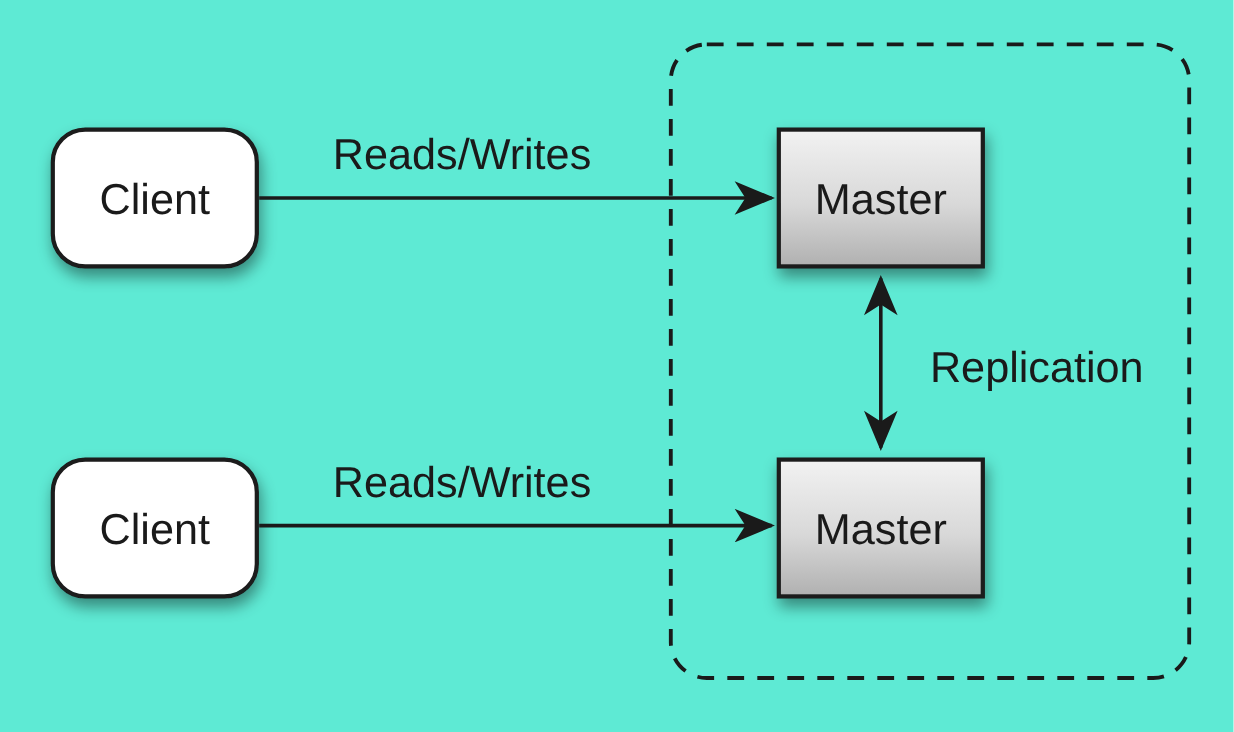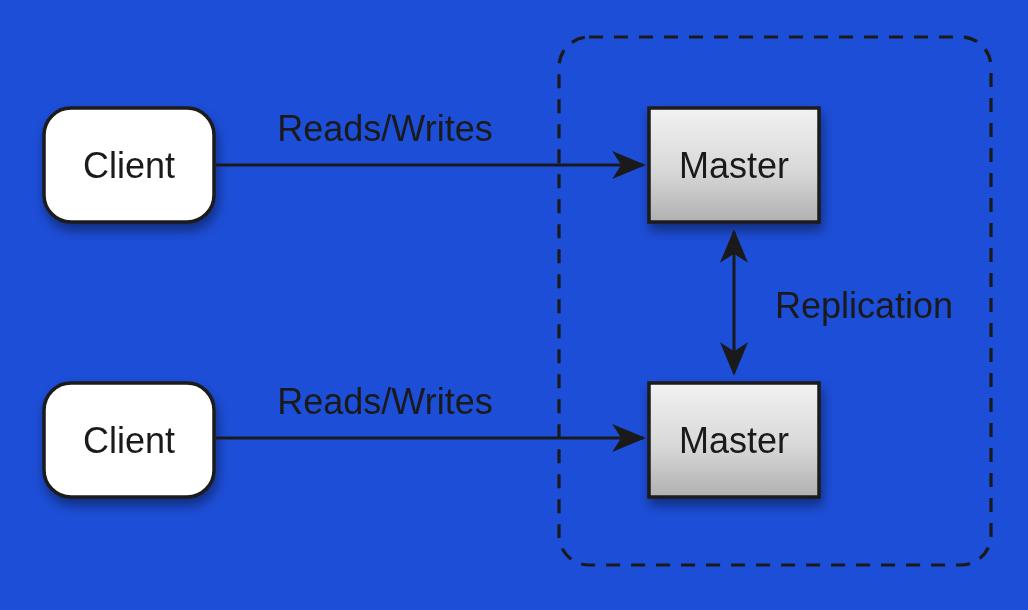--- a/index.html
+++ b/index.html
@@ -4,21 +4,21 @@
 <style>
   html, body {
     margin: 0;
     padding: 0;
     background: #ffffff;
   }
   .canvas {
     position: relative;
     width: 1028px;
     height: 610px;
-    background: #1d4ed8;
+    background: #5eead4;
     overflow: hidden;
     font-family: "Liberation Sans", sans-serif;
   }
   svg {
     display: block;
   }
   text.node-label,
   text.edge-label {
     font-family: "Liberation Sans", sans-serif;
     font-size: 36px;

